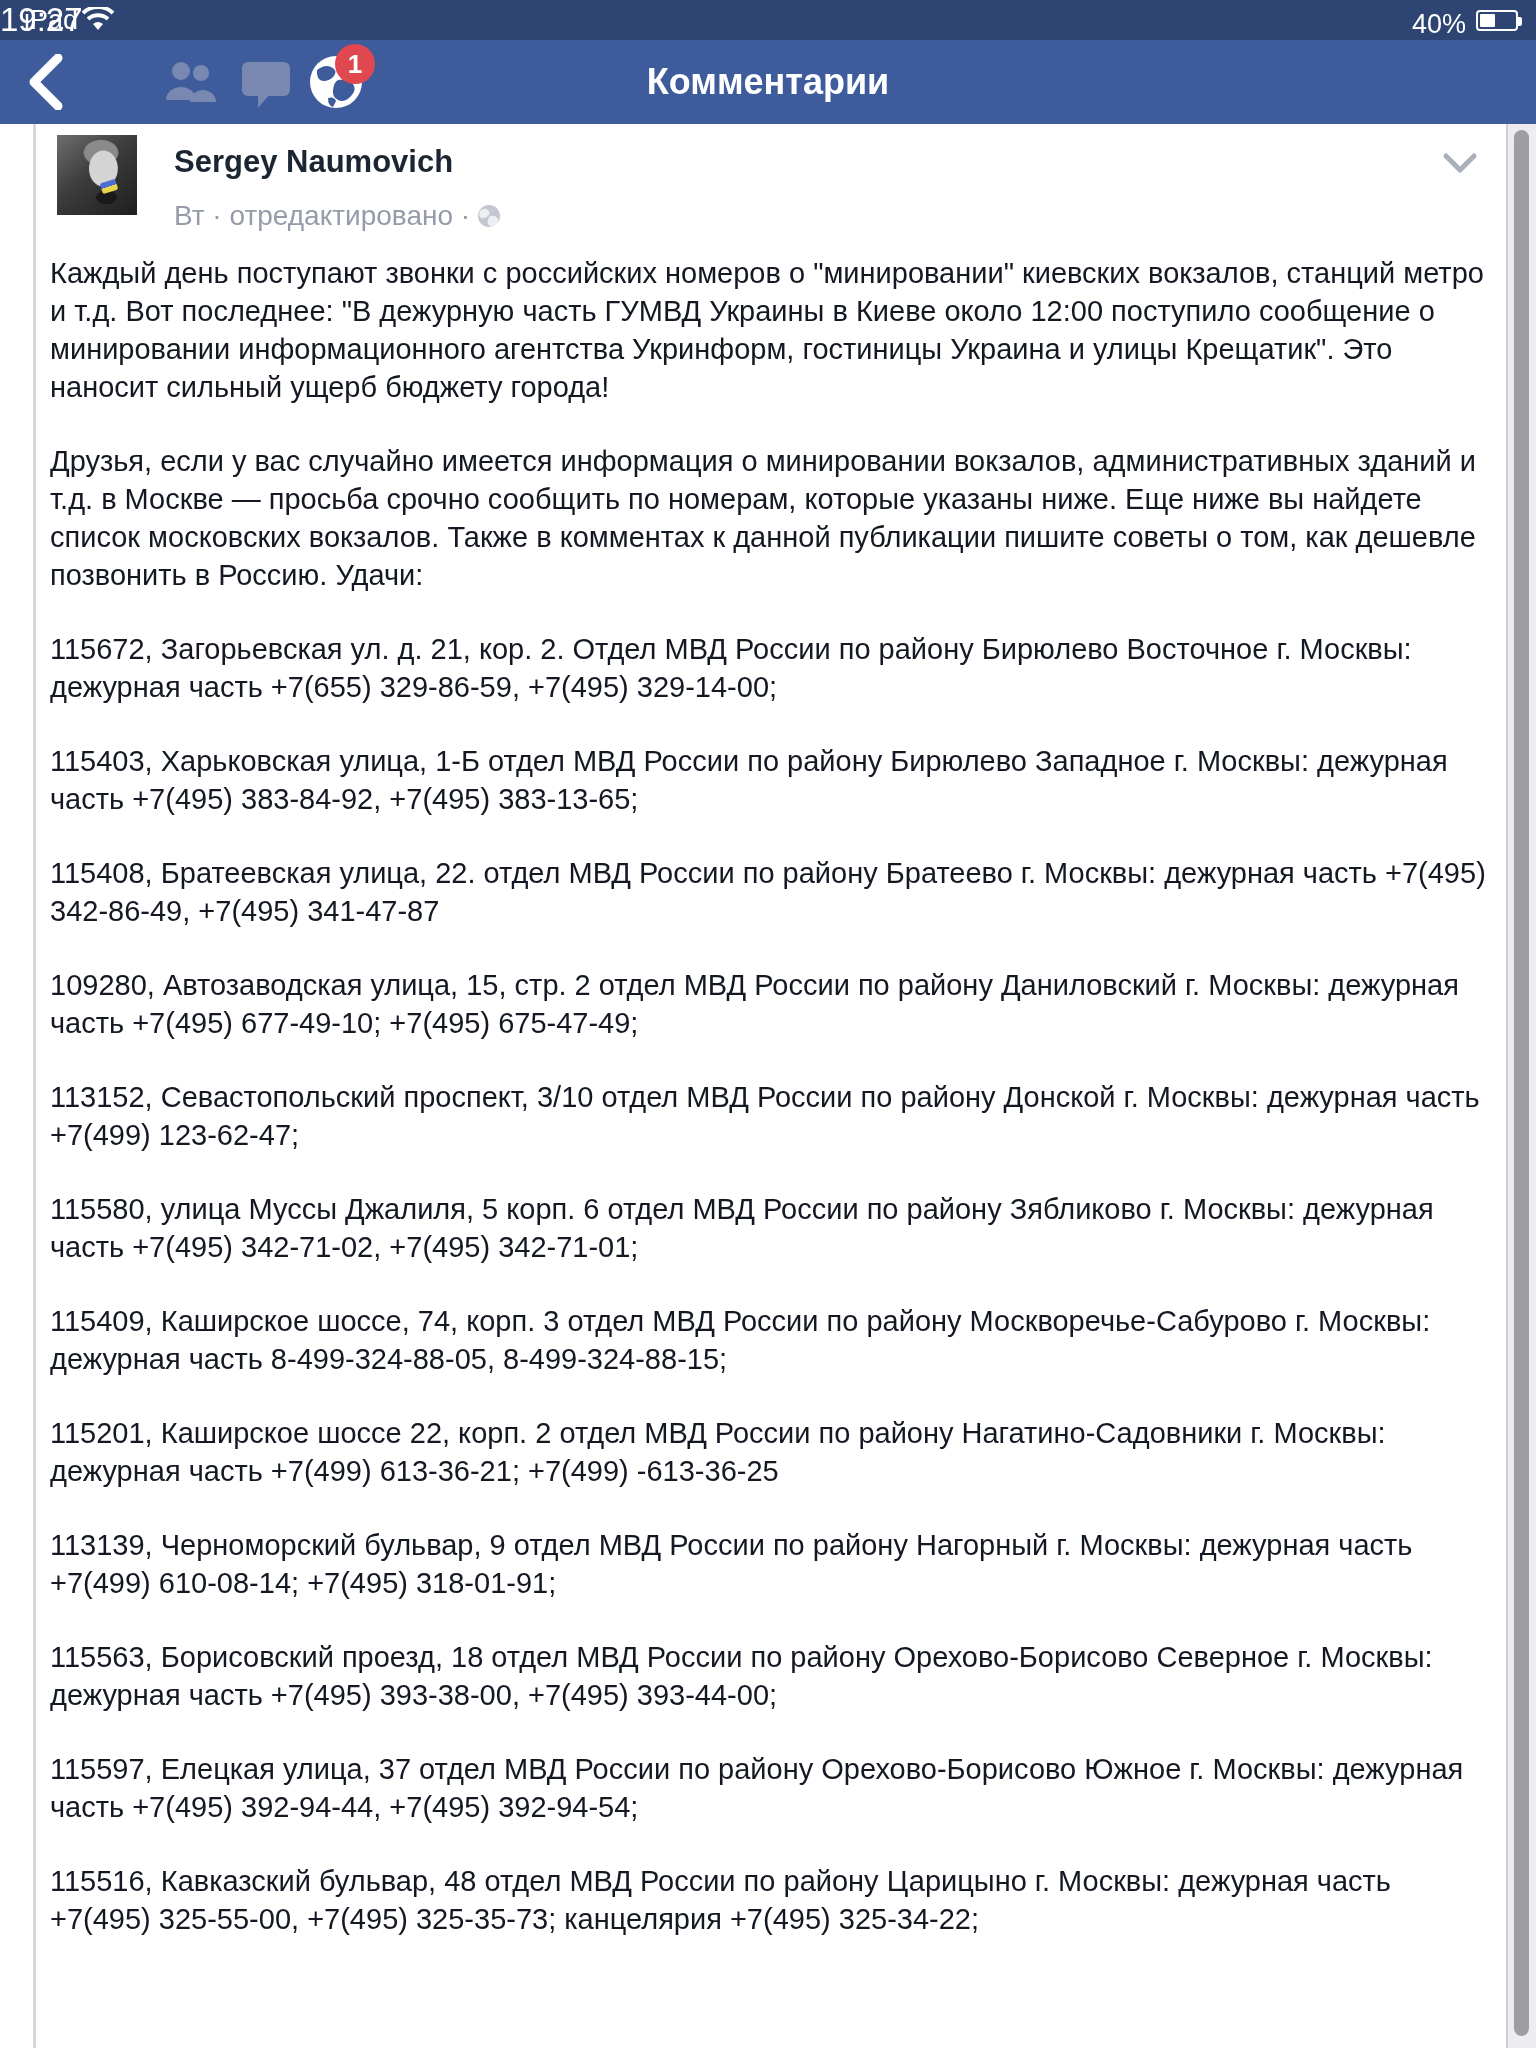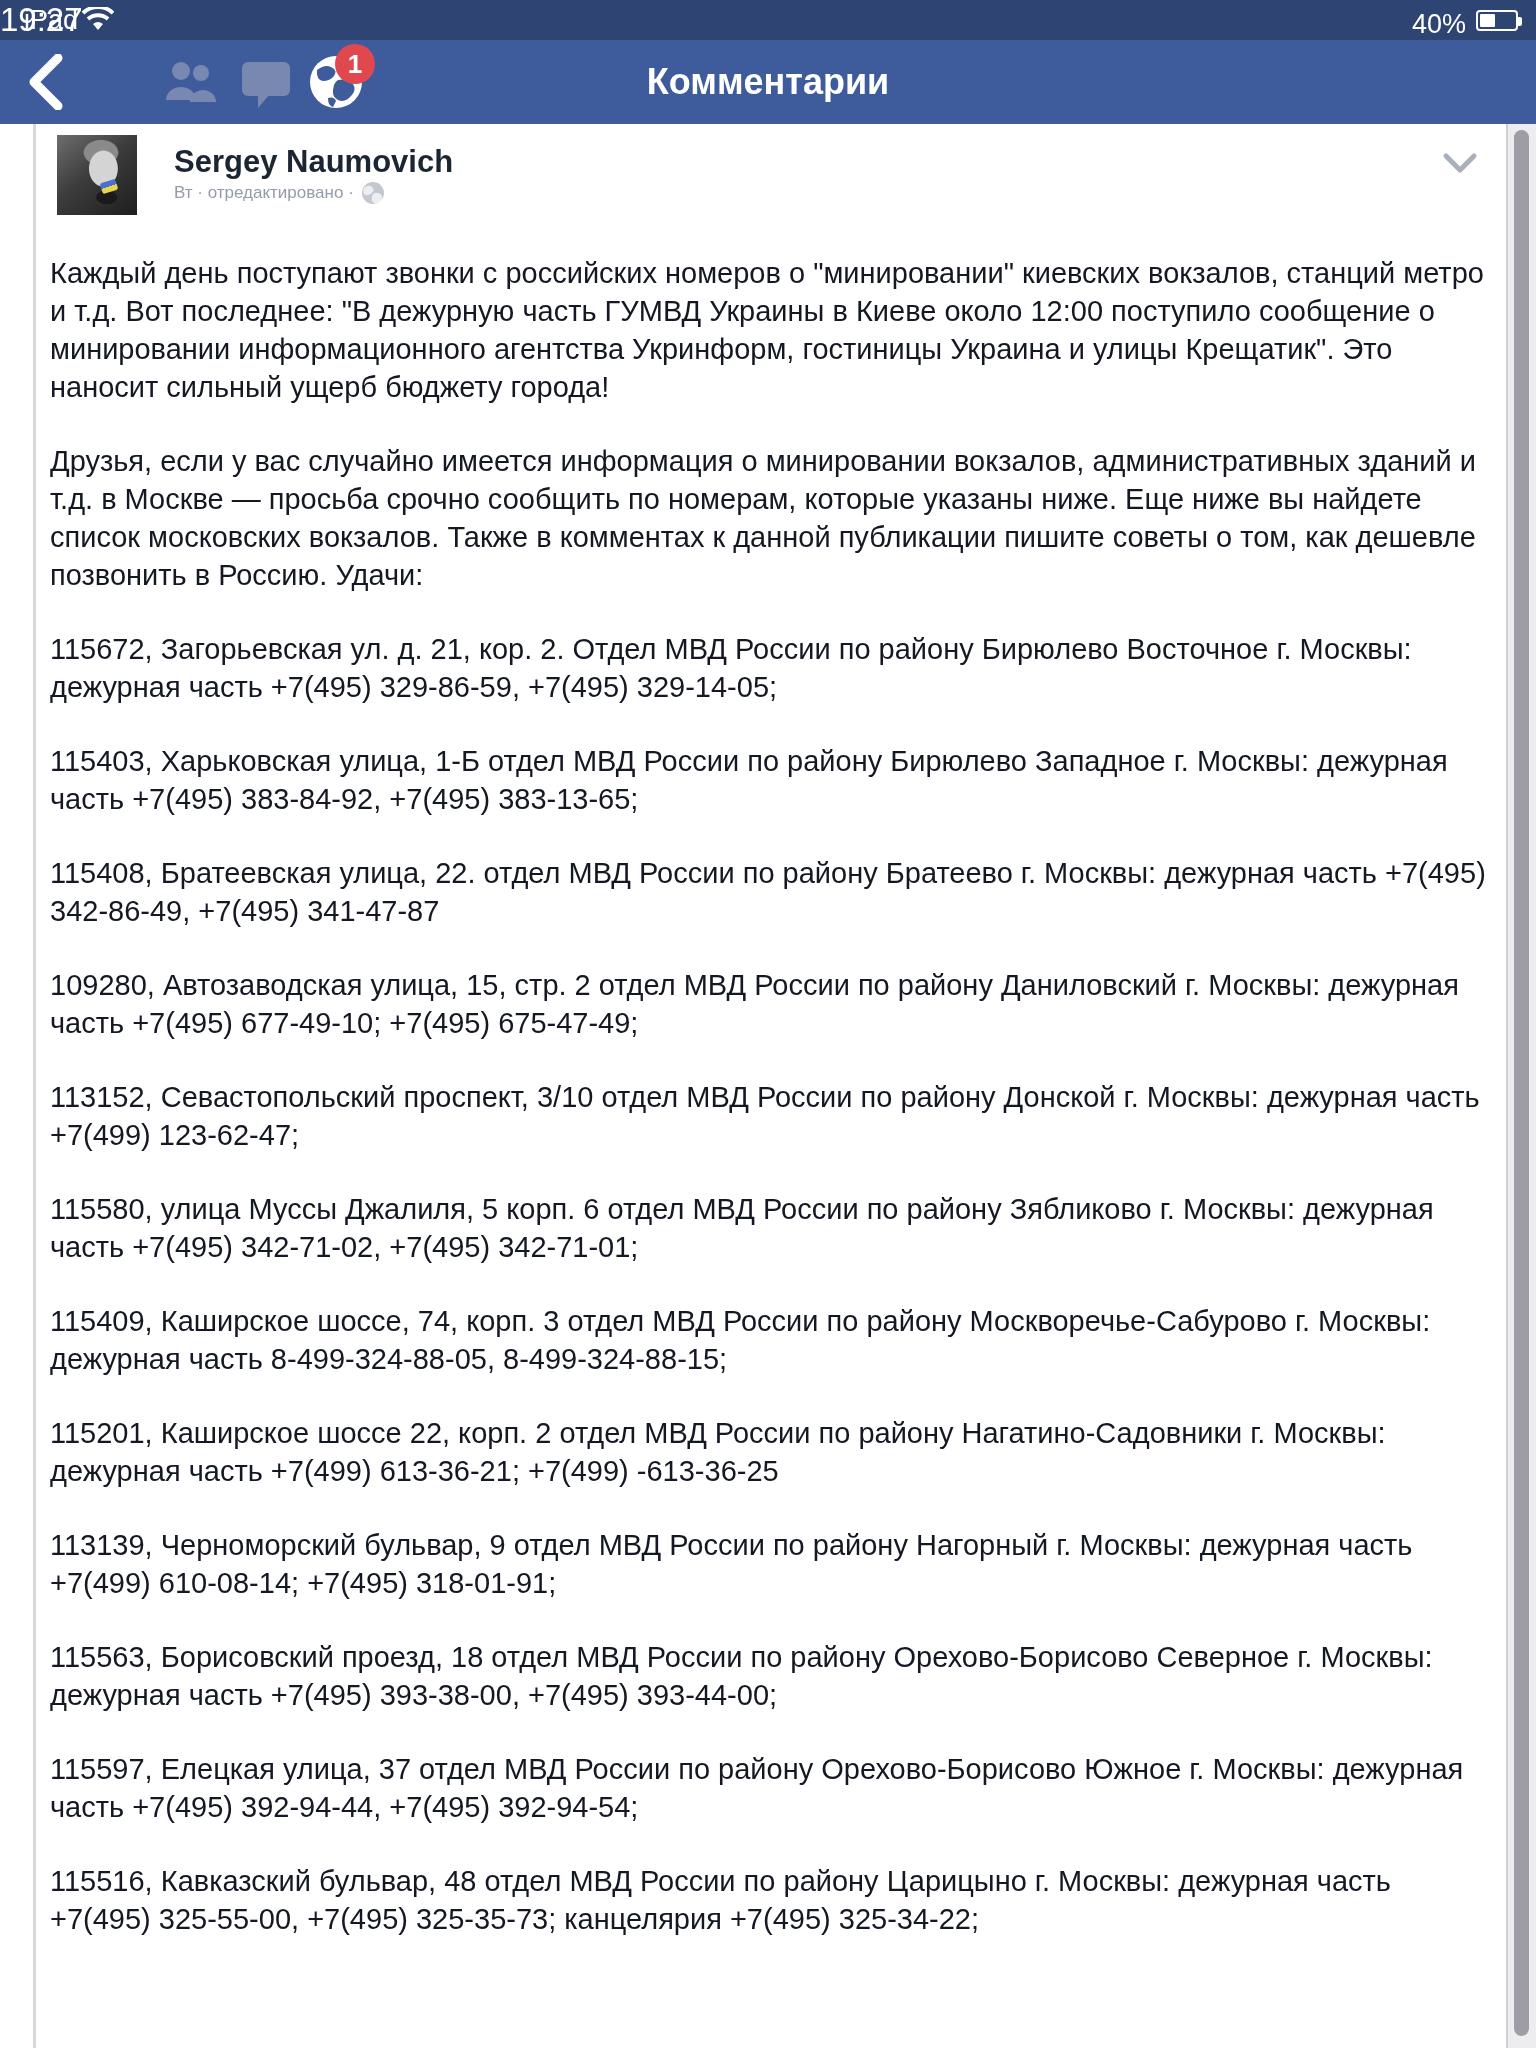--- a/index.html
+++ b/index.html
@@ -45,21 +45,21 @@
     background:
       radial-gradient(ellipse 18px 12px at 62% 78%, #1a1a1a 55%, transparent 60%),
       radial-gradient(ellipse 24px 30px at 58% 42%, #d4d4d4 58%, transparent 62%),
       radial-gradient(ellipse 30px 22px at 55% 22%, #8a8a8a 55%, transparent 60%),
       linear-gradient(140deg, #6e6e6e 0%, #3c3c3c 45%, #1e1e1e 100%);
     cursor:pointer; }
   .avatar .flag { position:absolute; left:44px; top:46px; width:16px; height:11px; transform:rotate(-18deg);
     background:linear-gradient(#4a6fd0 50%, #e8d44d 50%); border-radius:2px; }
   .author-line { margin-left:117px; padding-top:8px; }
   .author-name { font-size:31px; font-weight:bold; color:#1c2633; cursor:pointer; display:inline-block; }
-  .meta-line { margin-left:117px; margin-top:0; color:#959ba8; font-size:17px; display:flex; align-items:center; gap:6px; }
+  .meta-line { margin-left:117px; margin-top:20px; color:#959ba8; font-size:28px; display:flex; align-items:center; gap:6px; }
   .post-menu { position:absolute; right:26px; top:28px; width:36px; height:24px; cursor:pointer; }
 
   .post-body { padding:30px 14px 0 14px; color:#141823; font-size:29px; line-height:38px; }
   .post-body p { margin-bottom:36px; word-wrap:break-word; }
 
   .faded { fill:#7888b0; }
 </style>
 </head>
 <body>
 
@@ -128,21 +128,21 @@
           </svg>
         </div>
         <svg class="post-menu" viewBox="0 0 36 24">
           <polyline points="4,4 18,18 32,4" stroke="#aab0ba" stroke-width="5" fill="none" stroke-linecap="round" stroke-linejoin="round"></polyline>
         </svg>
       </div>
 
       <div class="post-body">
           <p>Каждый день поступают звонки с российских номеров о "минировании" киевских вокзалов, станций метро и т.д. Вот последнее: "В дежурную часть ГУМВД Украины в Киеве около 12:00 поступило сообщение о минировании информационного агентства Укринформ, гостиницы Украина и улицы Крещатик". Это наносит сильный ущерб бюджету города!</p>
           <p>Друзья, если у вас случайно имеется информация о минировании вокзалов, административных зданий и т.д. в Москве — просьба срочно сообщить по номерам, которые указаны ниже. Еще ниже вы найдете список московских вокзалов. Также в комментах к данной публикации пишите советы о том, как дешевле позвонить в Россию. Удачи:</p>
-          <p>115672, Загорьевская ул. д. 21, кор. 2. Отдел МВД России по району Бирюлево Восточное г. Москвы: дежурная часть +7(495) 329-86-59, +7(495) 329-14-05;</p>
+          <p>115672, Загорьевская ул. д. 21, кор. 2. Отдел МВД России по району Бирюлево Восточное г. Москвы: дежурная часть +7(655) 329-86-59, +7(495) 329-14-00;</p>
           <p>115403, Харьковская улица, 1-Б отдел МВД России по району Бирюлево Западное г. Москвы: дежурная часть +7(495) 383-84-92, +7(495) 383-13-65;</p>
           <p>115408, Братеевская улица, 22. отдел МВД России по району Братеево г. Москвы: дежурная часть +7(495) 342-86-49, +7(495) 341-47-87</p>
           <p>109280, Автозаводская улица, 15, стр. 2 отдел МВД России по району Даниловский г. Москвы: дежурная часть +7(495) 677-49-10; +7(495) 675-47-49;</p>
           <p>113152, Севастопольский проспект, 3/10 отдел МВД России по району Донской г. Москвы: дежурная часть +7(499) 123-62-47;</p>
           <p>115580, улица Муссы Джалиля, 5 корп. 6 отдел МВД России по району Зябликово г. Москвы: дежурная часть +7(495) 342-71-02, +7(495) 342-71-01;</p>
           <p>115409, Каширское шоссе, 74, корп. 3 отдел МВД России по району Москворечье-Сабурово г. Москвы: дежурная часть 8-499-324-88-05, 8-499-324-88-15;</p>
           <p>115201, Каширское шоссе 22, корп. 2 отдел МВД России по району Нагатино-Садовники г. Москвы: дежурная часть +7(499) 613-36-21; +7(499) -613-36-25</p>
           <p>113139, Черноморский бульвар, 9 отдел МВД России по району Нагорный г. Москвы: дежурная часть +7(499) 610-08-14; +7(495) 318-01-91;</p>
           <p>115563, Борисовский проезд, 18 отдел МВД России по району Орехово-Борисово Северное г. Москвы: дежурная часть +7(495) 393-38-00, +7(495) 393-44-00;</p>
           <p>115597, Елецкая улица, 37 отдел МВД России по району Орехово-Борисово Южное г. Москвы: дежурная часть +7(495) 392-94-44, +7(495) 392-94-54;</p>

